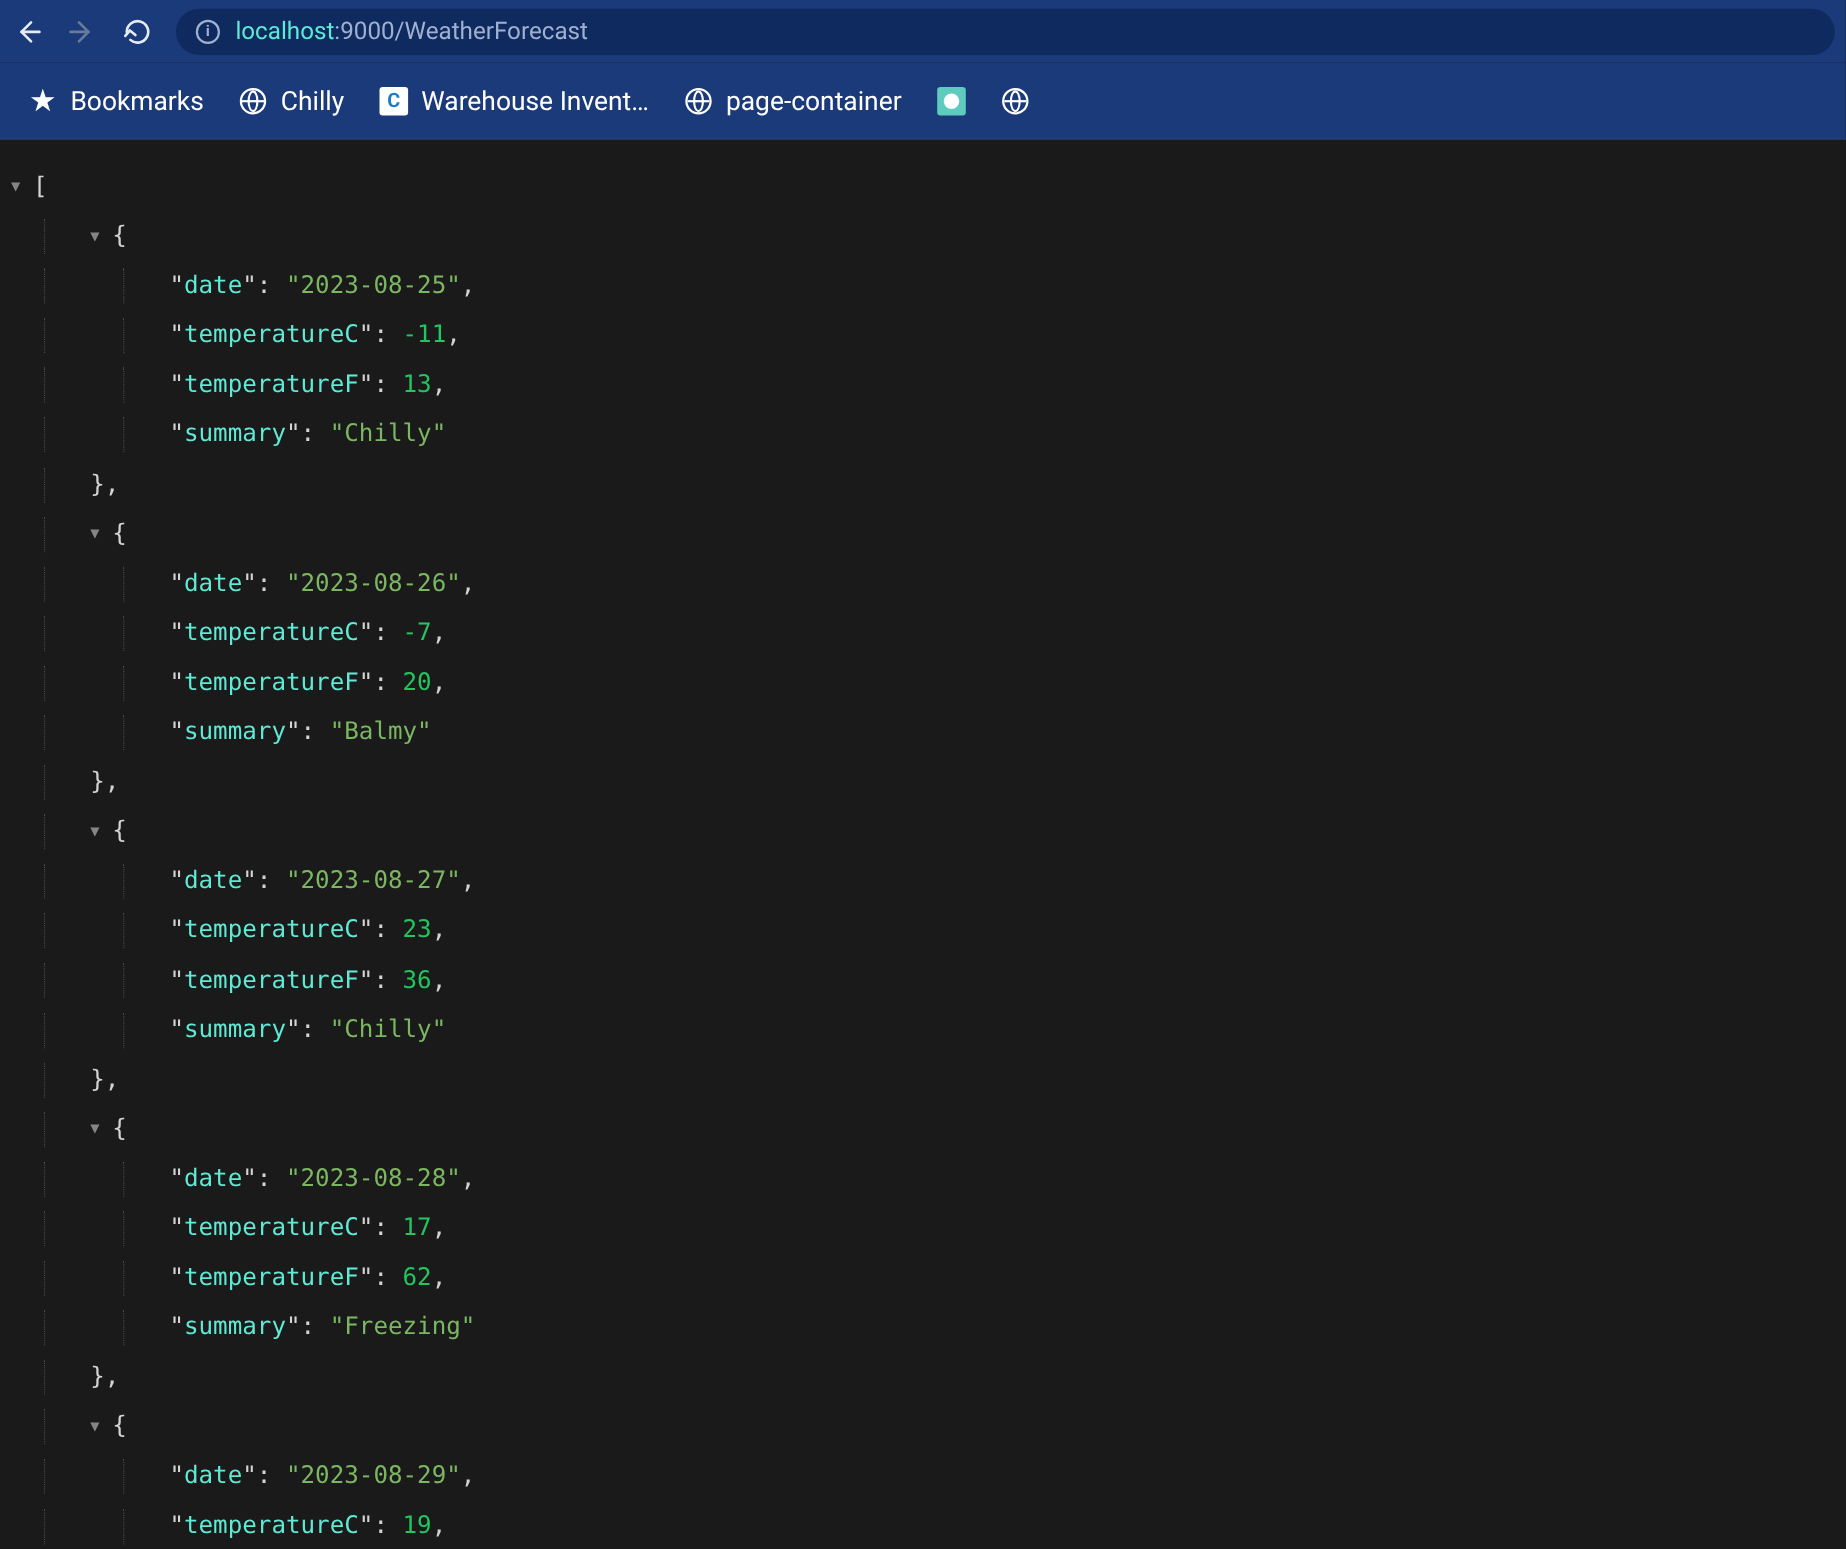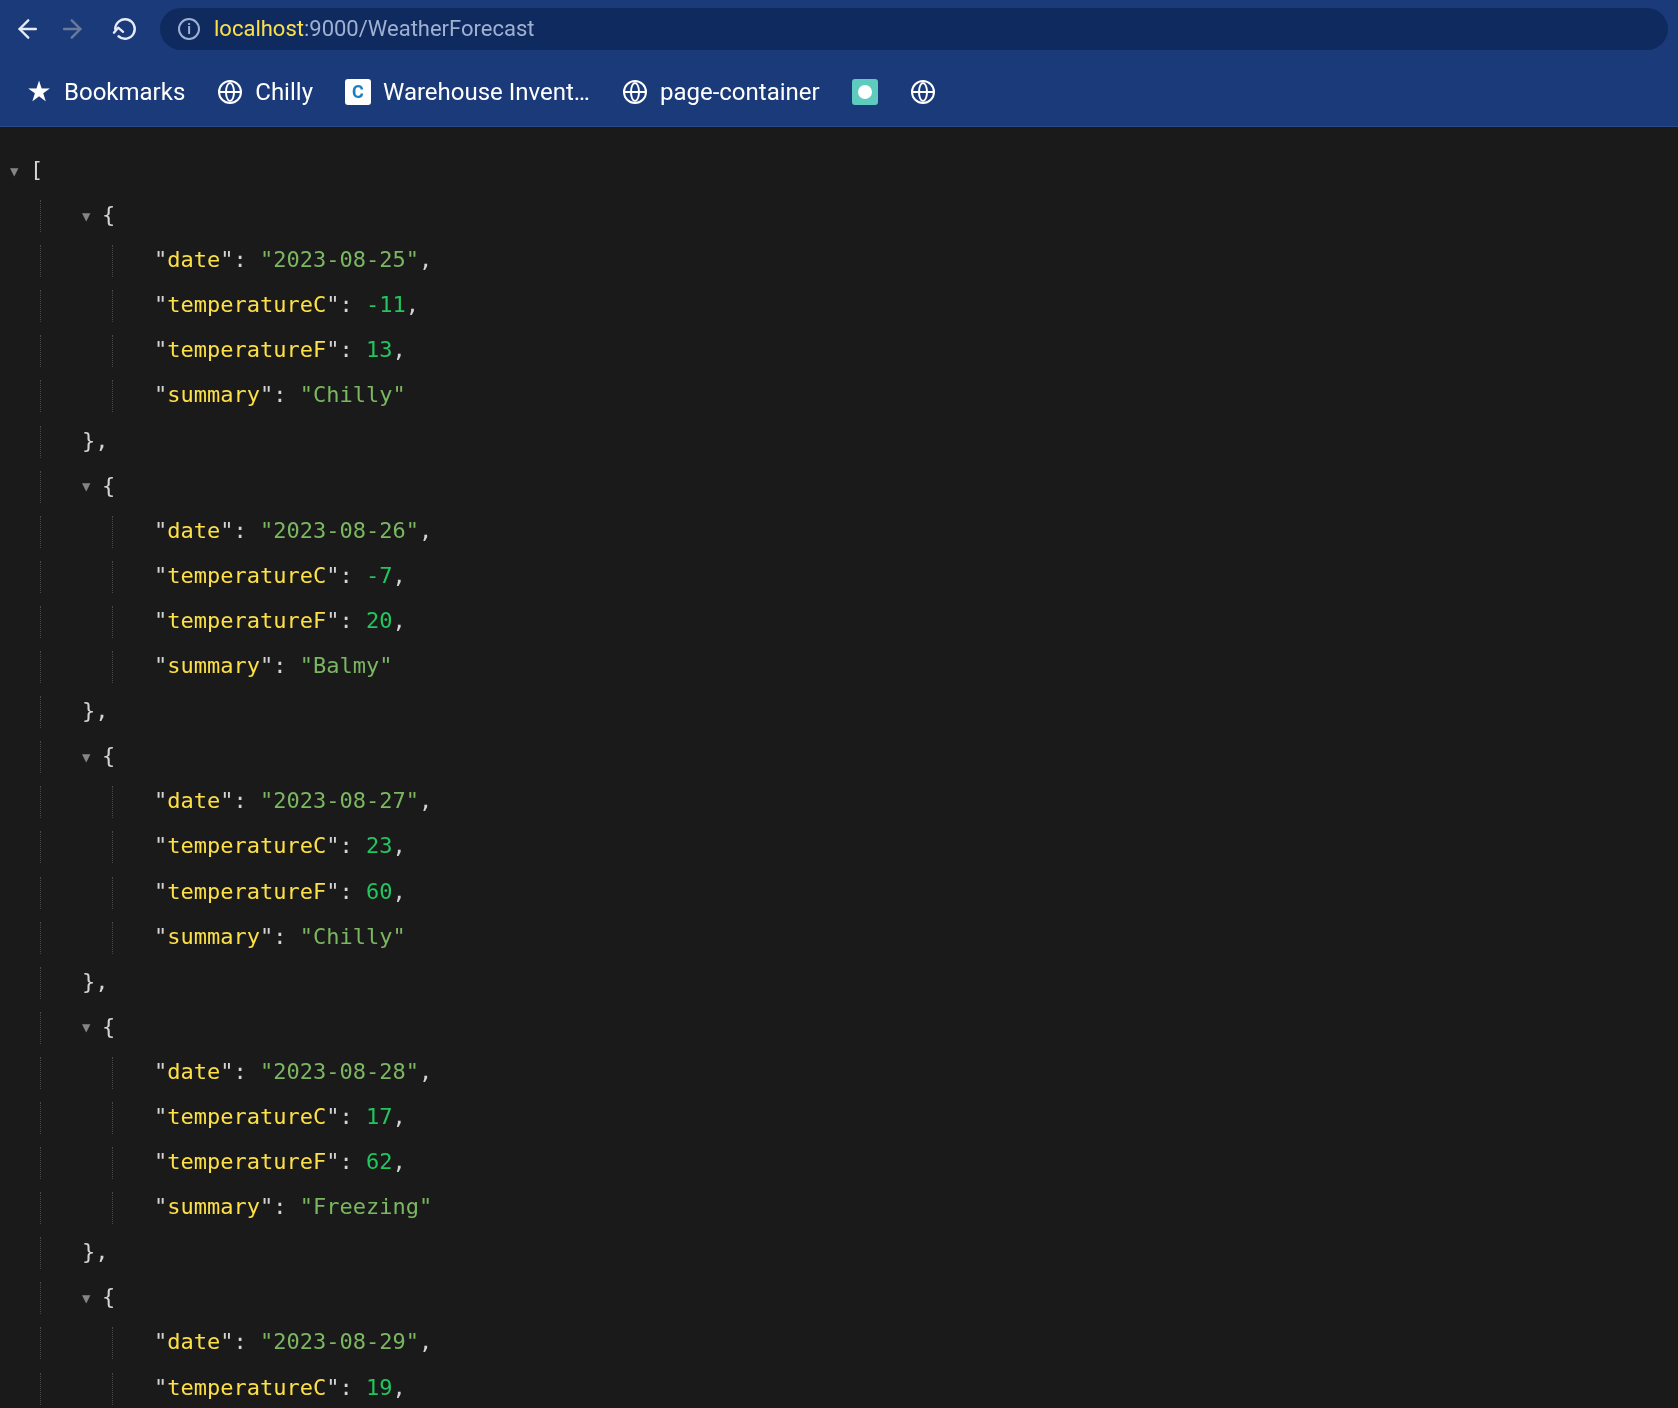--- a/index.html
+++ b/index.html
@@ -47,21 +47,21 @@
     height: 22px;
     border: 2px solid #9fb0d0;
     border-radius: 50%;
     display: flex;
     align-items: center;
     justify-content: center;
     font-size: 14px;
     color: #9fb0d0;
     font-weight: bold;
   }
-  .url-host { color: #fde047; }
+  .url-host { color: #5eead4; }
   .url-rest { color: #9fb0d0; margin-top: 36px; }
   .bookmarks-bar {
     background: #1b3a7a;
     height: 70px;
     display: flex;
     align-items: center;
     padding: 0 14px;
     gap: 8px;
     border-bottom: 1px solid #2b4a8a;
   }
@@ -156,21 +156,21 @@
   }
   .guide { display: inline-block; width: 18px; }
   .indent {
     display: inline-block;
     width: 42px;
     height: 32px;
     border-left: 1px dotted #4a4a4a;
     margin-left: 12px;
     vertical-align: middle;
   }
-  .key { color: #fde047; }
+  .key { color: #5eead4; }
   .str { color: #7bb661; }
   .num { color: #22c55e; }
   .punc { color: #d4d4d4; }
   .brace { color: #d4d4d4; }
 </style>
 </head>
 <body>
 
 <div class="browser-toolbar">
   <div class="nav-btn">
@@ -242,21 +242,21 @@
     <div class="line"><span class="guide"></span><span class="indent"></span><span class="brace">}<span class="punc">,</span></span></div>
     <div class="line"><span class="guide"></span><span class="indent"></span><span class="toggle">▼</span><span class="brace">{</span></div>
     <div class="line"><span class="guide"></span><span class="indent"></span><span class="guide"></span><span class="indent"></span><span class="punc">"</span><span class="key">date</span><span class="punc">": </span><span class="str">"2023-08-26"</span><span class="punc">,</span></div>
     <div class="line"><span class="guide"></span><span class="indent"></span><span class="guide"></span><span class="indent"></span><span class="punc">"</span><span class="key">temperatureC</span><span class="punc">": </span><span class="num">-7</span><span class="punc">,</span></div>
     <div class="line"><span class="guide"></span><span class="indent"></span><span class="guide"></span><span class="indent"></span><span class="punc">"</span><span class="key">temperatureF</span><span class="punc">": </span><span class="num">20</span><span class="punc">,</span></div>
     <div class="line"><span class="guide"></span><span class="indent"></span><span class="guide"></span><span class="indent"></span><span class="punc">"</span><span class="key">summary</span><span class="punc">": </span><span class="str">"Balmy"</span></div>
     <div class="line"><span class="guide"></span><span class="indent"></span><span class="brace">}<span class="punc">,</span></span></div>
     <div class="line"><span class="guide"></span><span class="indent"></span><span class="toggle">▼</span><span class="brace">{</span></div>
     <div class="line"><span class="guide"></span><span class="indent"></span><span class="guide"></span><span class="indent"></span><span class="punc">"</span><span class="key">date</span><span class="punc">": </span><span class="str">"2023-08-27"</span><span class="punc">,</span></div>
     <div class="line"><span class="guide"></span><span class="indent"></span><span class="guide"></span><span class="indent"></span><span class="punc">"</span><span class="key">temperatureC</span><span class="punc">": </span><span class="num">23</span><span class="punc">,</span></div>
-    <div class="line"><span class="guide"></span><span class="indent"></span><span class="guide"></span><span class="indent"></span><span class="punc">"</span><span class="key">temperatureF</span><span class="punc">": </span><span class="num">60</span><span class="punc">,</span></div>
+    <div class="line"><span class="guide"></span><span class="indent"></span><span class="guide"></span><span class="indent"></span><span class="punc">"</span><span class="key">temperatureF</span><span class="punc">": </span><span class="num">36</span><span class="punc">,</span></div>
     <div class="line"><span class="guide"></span><span class="indent"></span><span class="guide"></span><span class="indent"></span><span class="punc">"</span><span class="key">summary</span><span class="punc">": </span><span class="str">"Chilly"</span></div>
     <div class="line"><span class="guide"></span><span class="indent"></span><span class="brace">}<span class="punc">,</span></span></div>
     <div class="line"><span class="guide"></span><span class="indent"></span><span class="toggle">▼</span><span class="brace">{</span></div>
     <div class="line"><span class="guide"></span><span class="indent"></span><span class="guide"></span><span class="indent"></span><span class="punc">"</span><span class="key">date</span><span class="punc">": </span><span class="str">"2023-08-28"</span><span class="punc">,</span></div>
     <div class="line"><span class="guide"></span><span class="indent"></span><span class="guide"></span><span class="indent"></span><span class="punc">"</span><span class="key">temperatureC</span><span class="punc">": </span><span class="num">17</span><span class="punc">,</span></div>
     <div class="line"><span class="guide"></span><span class="indent"></span><span class="guide"></span><span class="indent"></span><span class="punc">"</span><span class="key">temperatureF</span><span class="punc">": </span><span class="num">62</span><span class="punc">,</span></div>
     <div class="line"><span class="guide"></span><span class="indent"></span><span class="guide"></span><span class="indent"></span><span class="punc">"</span><span class="key">summary</span><span class="punc">": </span><span class="str">"Freezing"</span></div>
     <div class="line"><span class="guide"></span><span class="indent"></span><span class="brace">}<span class="punc">,</span></span></div>
     <div class="line"><span class="guide"></span><span class="indent"></span><span class="toggle">▼</span><span class="brace">{</span></div>
     <div class="line"><span class="guide"></span><span class="indent"></span><span class="guide"></span><span class="indent"></span><span class="punc">"</span><span class="key">date</span><span class="punc">": </span><span class="str">"2023-08-29"</span><span class="punc">,</span></div>

